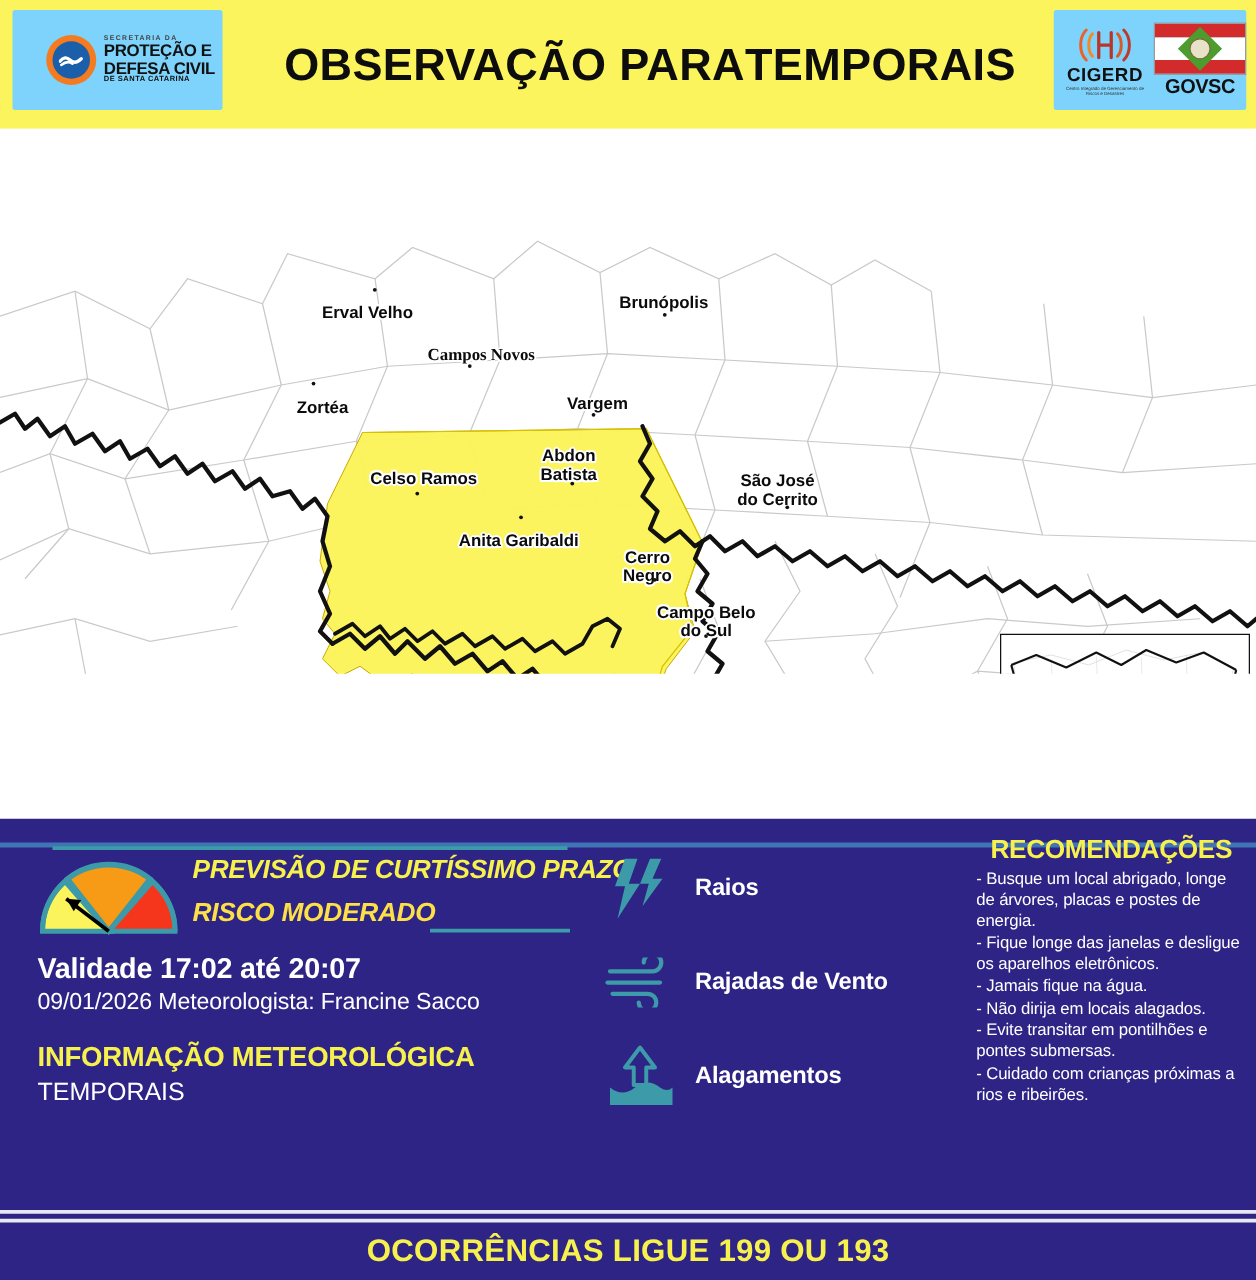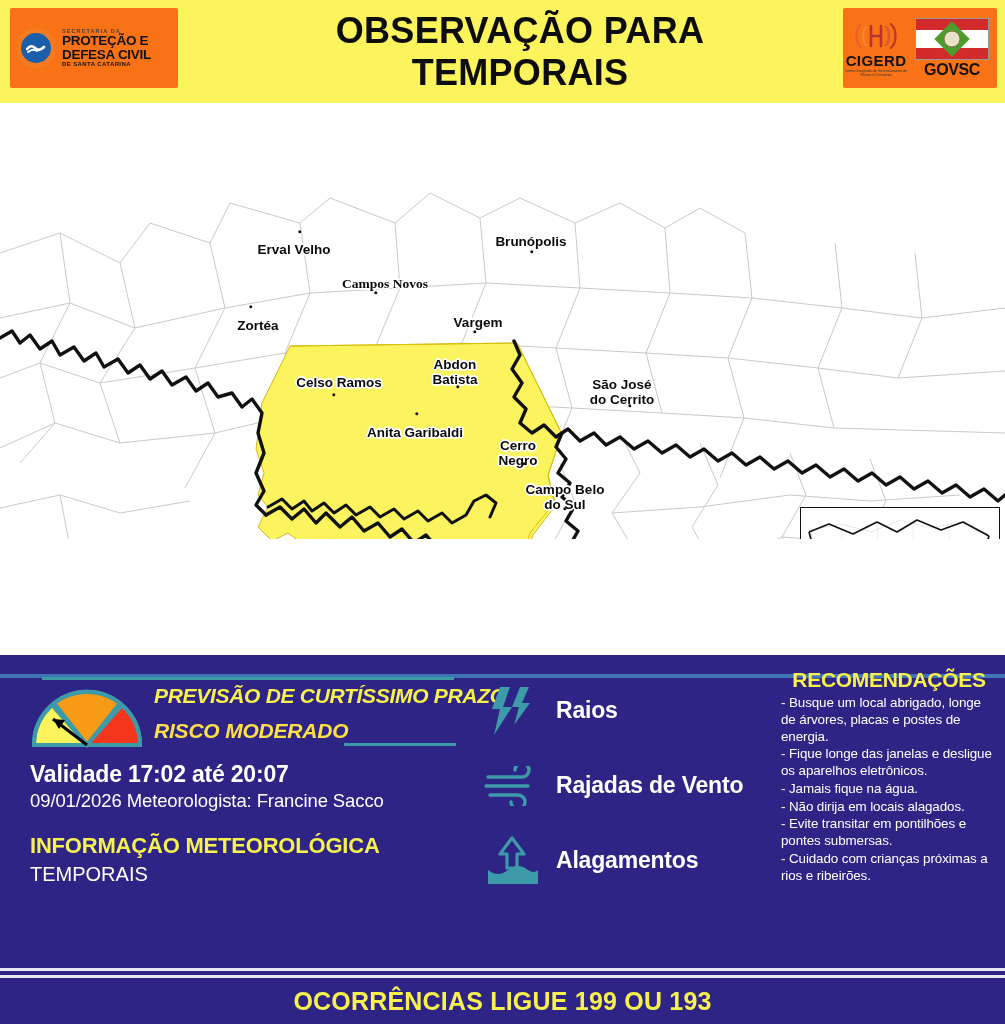--- a/index.html
+++ b/index.html
@@ -9,22 +9,22 @@
     -webkit-font-smoothing:antialiased;
   }
   .page{position:relative;width:1005px;height:1024px;background:#fff;}
 
   
   .header{
     position:absolute;left:0;top:0;width:1005px;height:103px;
     background:#fbf45c;
   }
   .logo-box{
-    position:absolute;background:#f97316;border-radius:2px;
-    display:flex;align-items:center;justify-content:flex-start;
+    position:absolute;background:#7dd3fc;border-radius:2px;
+    display:flex;align-items:center;justify-content:flex-end;
   }
   #logo-pdc{left:10px;top:8px;width:168px;height:80px;}
   #logo-right{left:843px;top:8px;width:154px;height:80px;gap:6px;}
 
   .pdc-inner{display:flex;align-items:center;gap:6px;padding:0 6px;}
   .pdc-emblem{
     width:40px;height:40px;border-radius:50%;
     background:#f47b20;display:flex;align-items:center;justify-content:center;flex:0 0 auto;
   }
   .pdc-emblem .core{
@@ -53,21 +53,21 @@
   }
   .gov-flag .disc{
     position:absolute;left:50%;top:50%;width:15px;height:15px;border-radius:50%;
     background:#e8e2c8;transform:translate(-50%,-50%);border:1px solid #7a6f3a;
   }
   .gov-name{font-size:16px;font-weight:800;color:#111;letter-spacing:-.4px;line-height:1;margin-top:2px;}
   .gov-name b{font-weight:800;}
 
   .header-title{
     position:absolute;left:200px;top:6px;width:640px;height:92px;
-    display:flex;flex-direction:column;align-items:center;justify-content:center;
+    display:flex;flex-direction:row;align-items:center;justify-content:center;
     font-size:36px;font-weight:800;color:#0d0d0d;line-height:1.16;text-align:center;
     letter-spacing:.3px;
   }
 
   
   .map-wrap{position:absolute;left:0;top:103px;width:1005px;height:436px;background:#fff;overflow:hidden;}
   .map-svg{position:absolute;left:0;top:0;}
 
   .city-label{
     position:absolute;font-size:13.5px;font-weight:700;color:#0b0b0b;
@@ -117,21 +117,21 @@
 
   .validity{position:absolute;left:16px;top:96px;font-size:23px;font-weight:800;color:#fff;letter-spacing:-.2px;}
   .metline{position:absolute;left:16px;top:125px;font-size:18.5px;color:#fff;font-weight:400;letter-spacing:-.1px;}
   .info-head{position:absolute;left:16px;top:168px;font-size:22px;font-weight:800;color:#f7f14e;letter-spacing:-.2px;}
   .info-val{position:absolute;left:16px;top:198px;font-size:20px;color:#fff;font-weight:400;}
 
   
   .hazards{position:absolute;left:480px;top:18px;width:300px;}
   .hz{position:relative;height:75px;display:flex;align-items:center;}
   .hz .ico{width:64px;height:56px;display:flex;align-items:center;justify-content:center;flex:0 0 auto;}
-  .hz .lbl{margin-left:12px;font-size:23px;font-weight:700;color:#fff;letter-spacing:-.2px;}
+  .hz .lbl{margin-left:12px;font-size:19px;font-weight:700;color:#fff;letter-spacing:-.2px;}
 
   
   .recs{position:absolute;left:781px;top:14px;width:216px;}
   .recs-title{
     font-size:21px;font-weight:800;color:#f7f14e;text-align:center;letter-spacing:-.3px;line-height:1;
   }
   .recs-list{margin-top:5px;}
   .rec{
     font-size:13.4px;color:#fff;line-height:1.25;letter-spacing:-.1px;margin-bottom:1px;
   }

